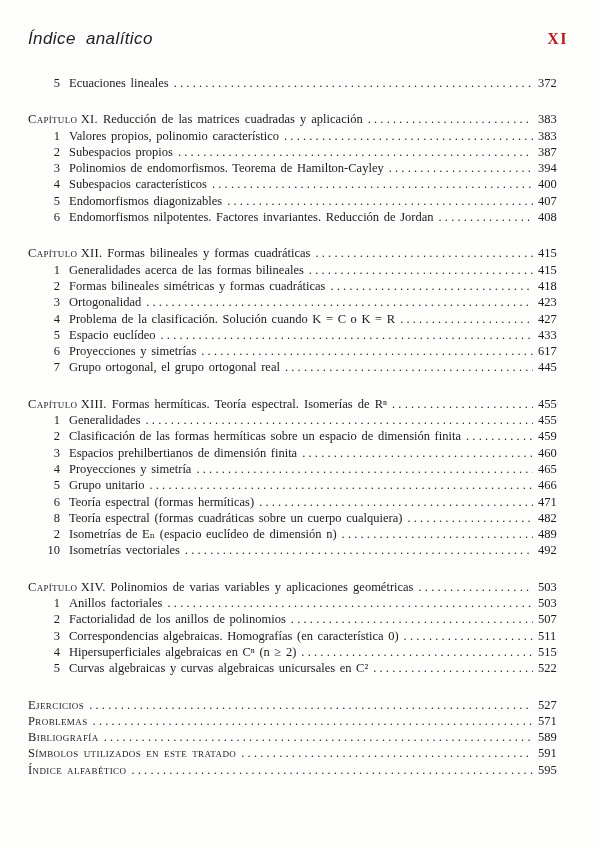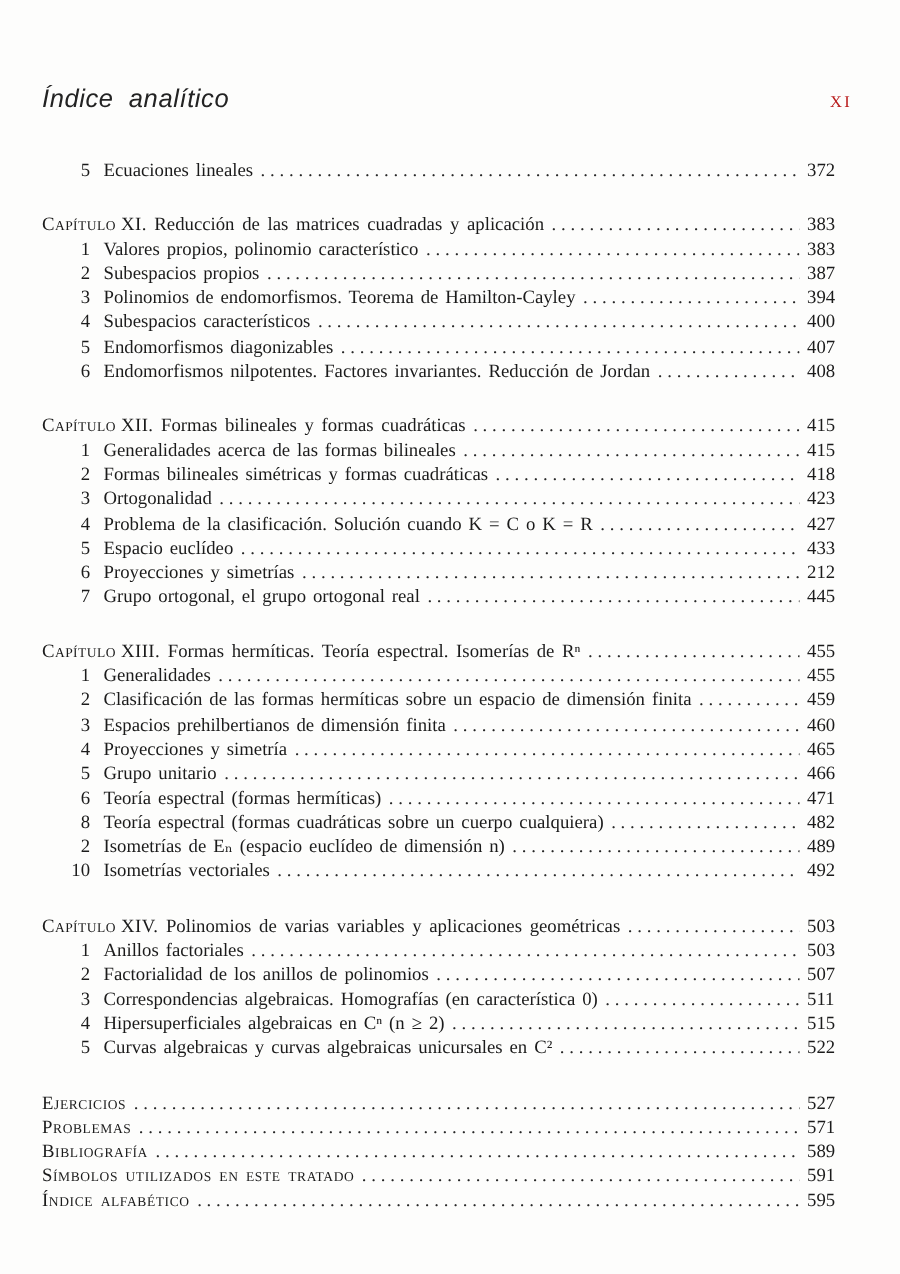--- a/index.html
+++ b/index.html
@@ -3,21 +3,21 @@
 <meta charset="utf-8">
 <style>
   html, body { margin: 0; padding: 0; background: #e8e8e8; }
   .scan-page {
     position: relative;
     width: 600px;
     height: 849px;
     margin: 0 auto;
     background: #fdfdfc;
     box-sizing: border-box;
-    padding: 56px 32px 0 28px;
+    padding: 29px 32px 0 28px;
     overflow: hidden;
     color: #1b1b1b;
     font-family: "Liberation Serif", "DejaVu Serif", serif;
     font-size: 12.5px;
   }
 
   
   .page-header {
     display: flex;
     justify-content: space-between;
@@ -27,23 +27,24 @@
   }
   .running-title {
     font-family: "Liberation Sans", "DejaVu Sans", sans-serif;
     font-style: italic;
     font-size: 17px;
     letter-spacing: 0.4px;
     word-spacing: 5px;
     color: #232323;
   }
   .folio {
-    font-size: 11px;
+    font-size: 16px;
     letter-spacing: 1.5px;
     color: #b91c1c;
+    font-weight: bold;
   }
 
   
   .toc-section { margin-top: 20px; }
   .toc-section.first { margin-top: 0; }
   .row {
     display: flex;
     align-items: baseline;
     line-height: 16.3px;
     white-space: nowrap;
@@ -188,21 +189,21 @@
     <div class="row item">
       <span class="num">5</span>
       <span class="title">Espacio euclídeo</span>
       <span class="leader"></span>
       <span class="page">433</span>
     </div>
     <div class="row item">
       <span class="num">6</span>
       <span class="title">Proyecciones y simetrías</span>
       <span class="leader"></span>
-      <span class="page">212</span>
+      <span class="page">617</span>
     </div>
     <div class="row item">
       <span class="num">7</span>
       <span class="title">Grupo ortogonal, el grupo ortogonal real</span>
       <span class="leader"></span>
       <span class="page">445</span>
     </div>
   </div>
 
   <div class="toc-section">

